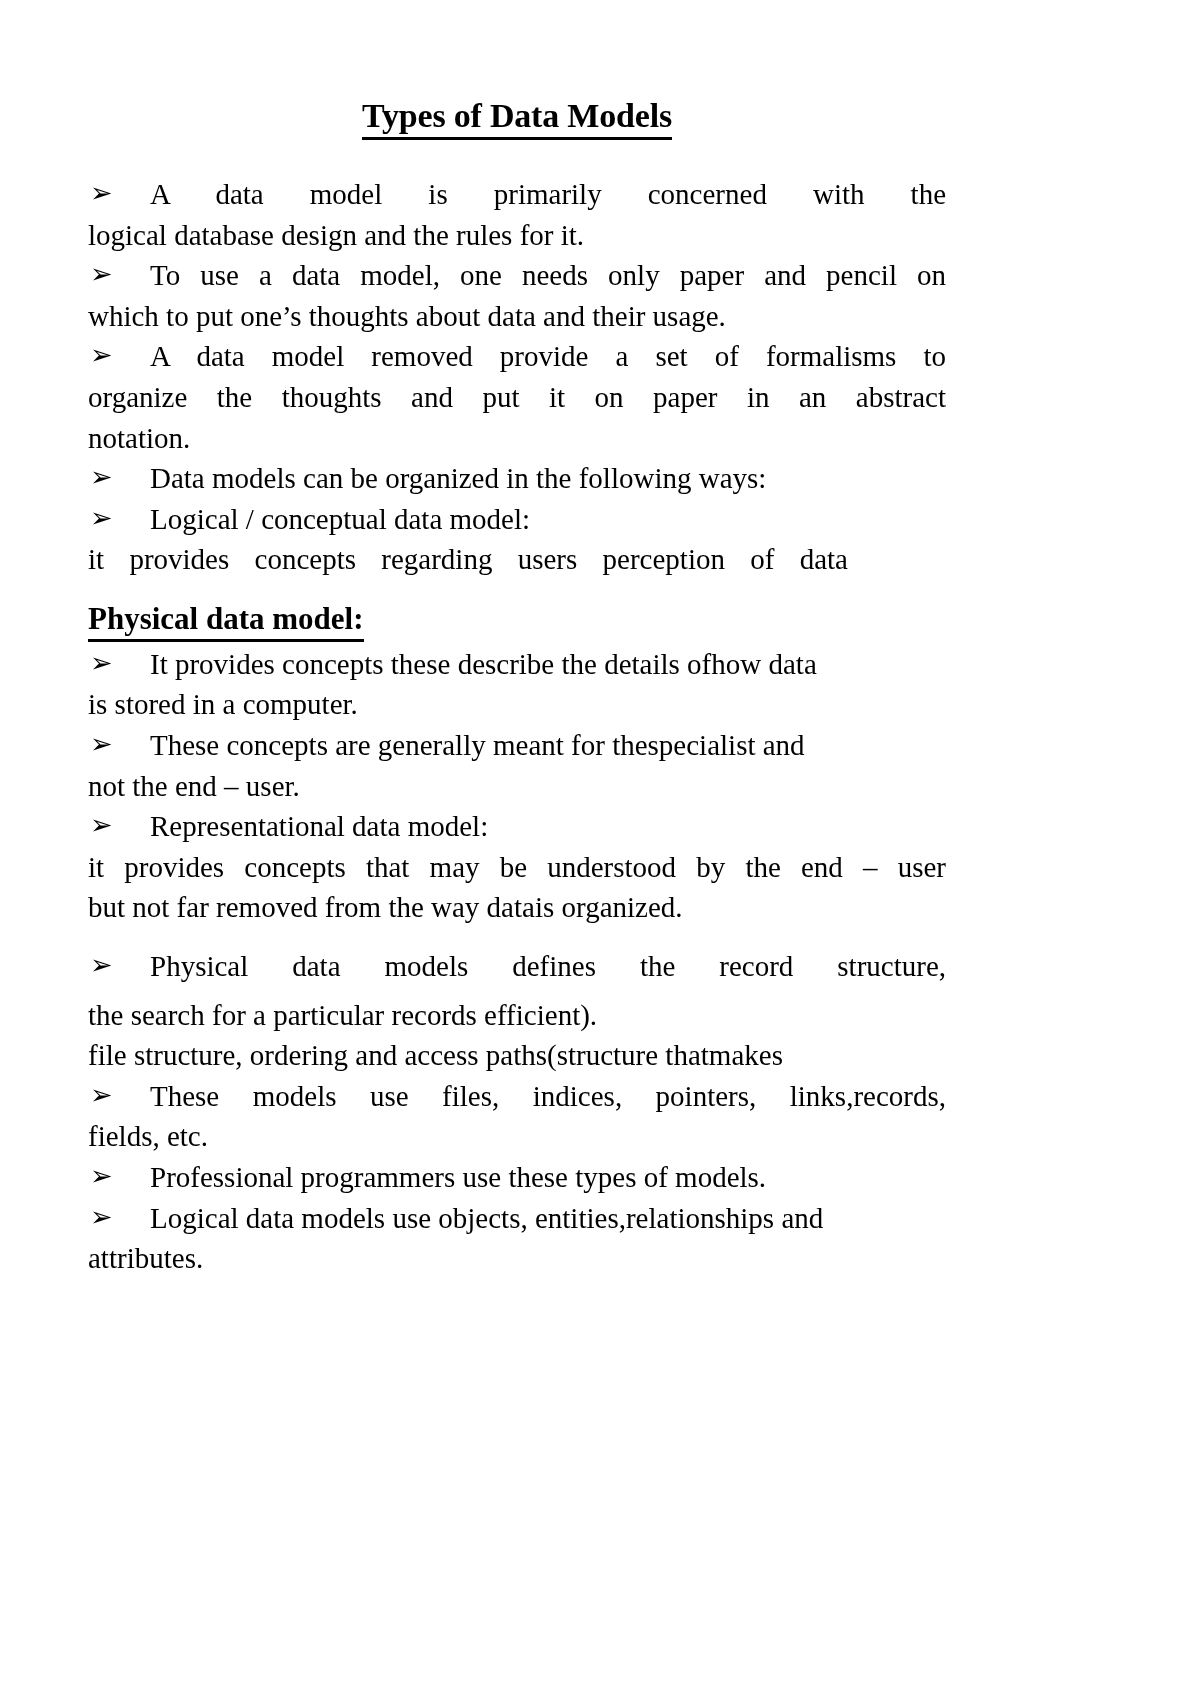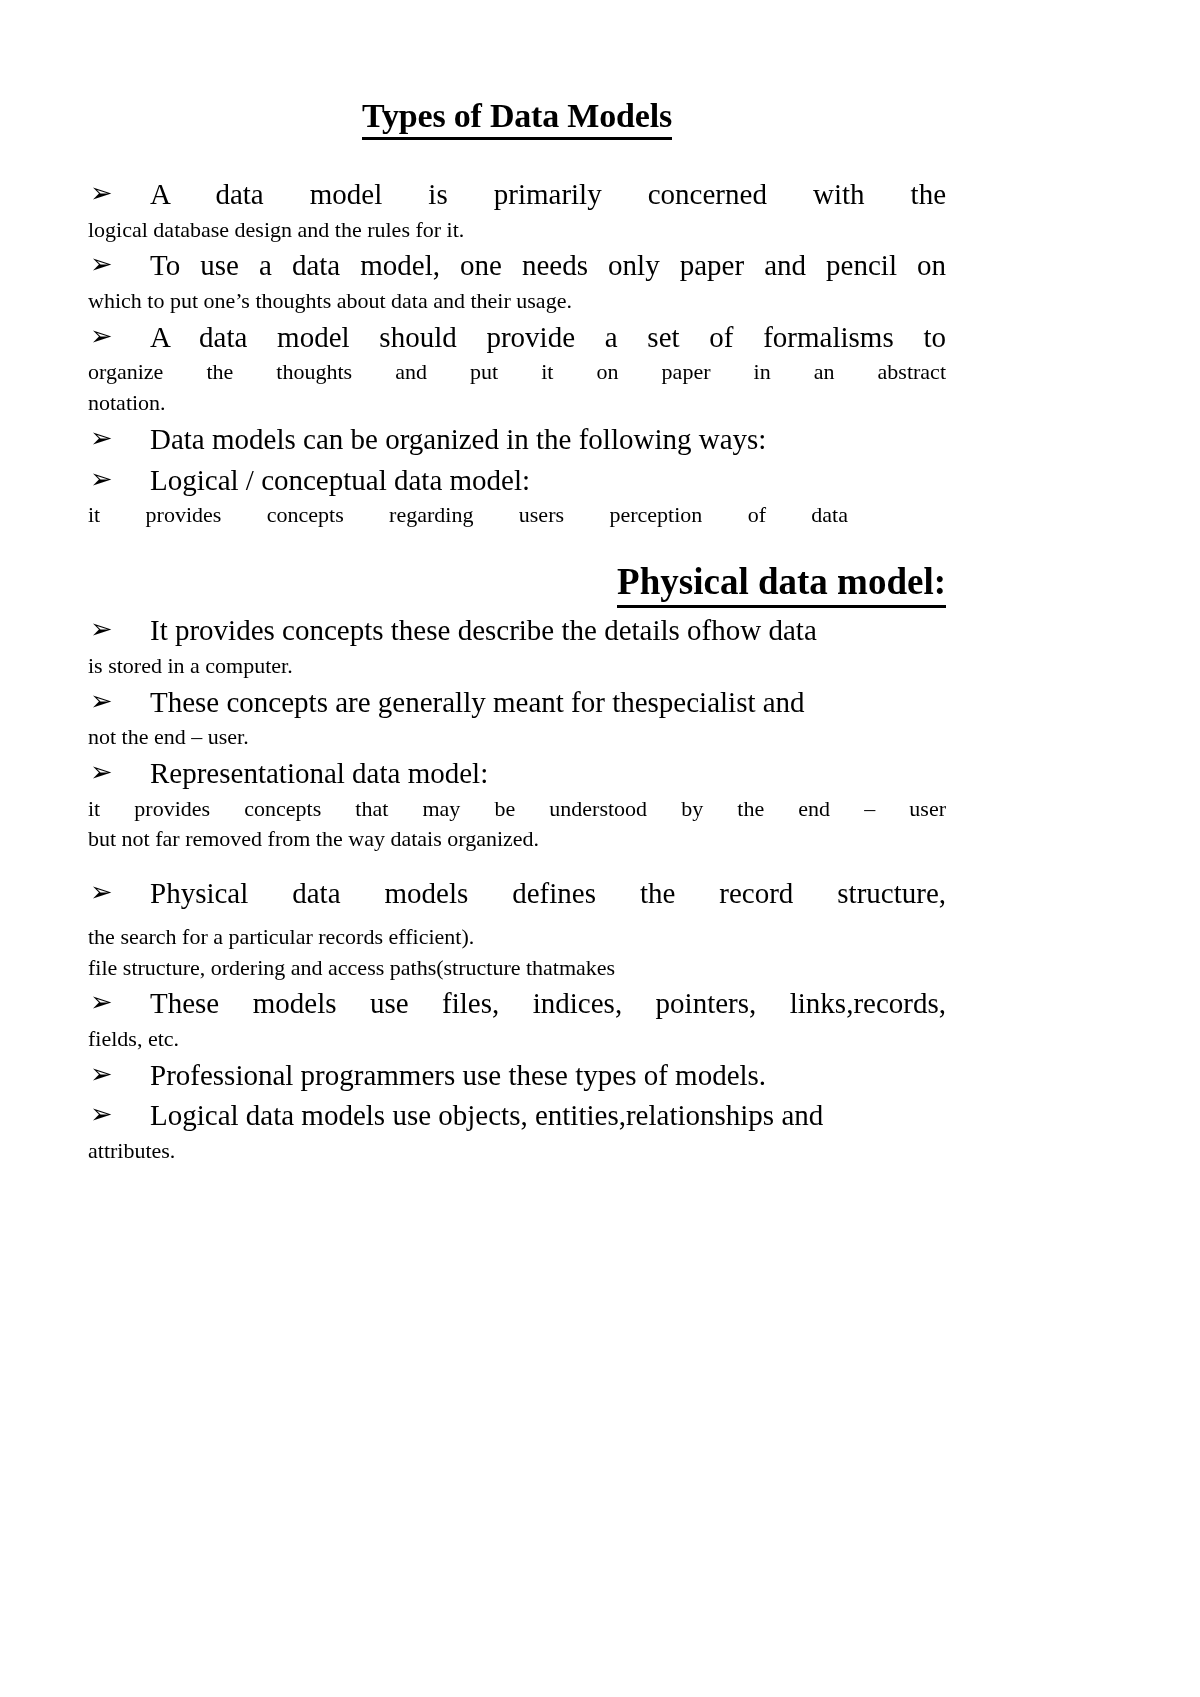--- a/index.html
+++ b/index.html
@@ -32,25 +32,24 @@
     line-height: 1.15;
     margin: 0 0 34px 0;
     letter-spacing: -0.2px;
   }
   .doc-title .t-inner {
     display: inline-block;
     border-bottom: 3px solid #000;
     padding-bottom: 2px;
   }
   .section-head {
-    font-size: 37px;
+    font-size: 31px;
     font-weight: bold;
     line-height: 1.22;
-    margin: 20px 0 2px 0;
-    text-align: right;
+    margin: 12px 0 2px 0;
   }
   .section-head .t-inner {
     display: inline-block;
     border-bottom: 3px solid #000;
     padding-bottom: 1px;
   }
   .blk {
     margin: 0;
     padding: 0;
   }
@@ -62,21 +61,21 @@
     margin: 0;
   }
   .bullet-line .arrow {
     position: absolute;
     left: 2px;
     top: 0;
     font-size: 27px;
     line-height: 1.42;
   }
   .plain-line {
-    font-size: 22px;
+    font-size: 29px;
     line-height: 1.40;
     margin: 0;
     padding: 0;
   }
   .justify-all {
     text-align: justify;
     text-align-last: justify;
   }
   .left {
     text-align: left;
@@ -101,21 +100,21 @@
       <div class="plain-line left">logical database design and the rules for it.</div>
 
       <div class="bullet-line justify-all">
         <span class="arrow">➢</span>
         <span>To use a data model, one needs only paper and pencil on</span>
       </div>
       <div class="plain-line left">which to put one’s thoughts about data and their usage.</div>
 
       <div class="bullet-line justify-all">
         <span class="arrow">➢</span>
-        <span>A data model should provide a set of formalisms to</span>
+        <span>A data model removed provide a set of formalisms to</span>
       </div>
       <div class="plain-line justify-all">organize the thoughts and put it on paper in an abstract</div>
       <div class="plain-line left">notation.</div>
 
       <div class="bullet-line left">
         <span class="arrow">➢</span>
         <span>Data models can be organized in the following ways:</span>
       </div>
 
       <div class="bullet-line left">

